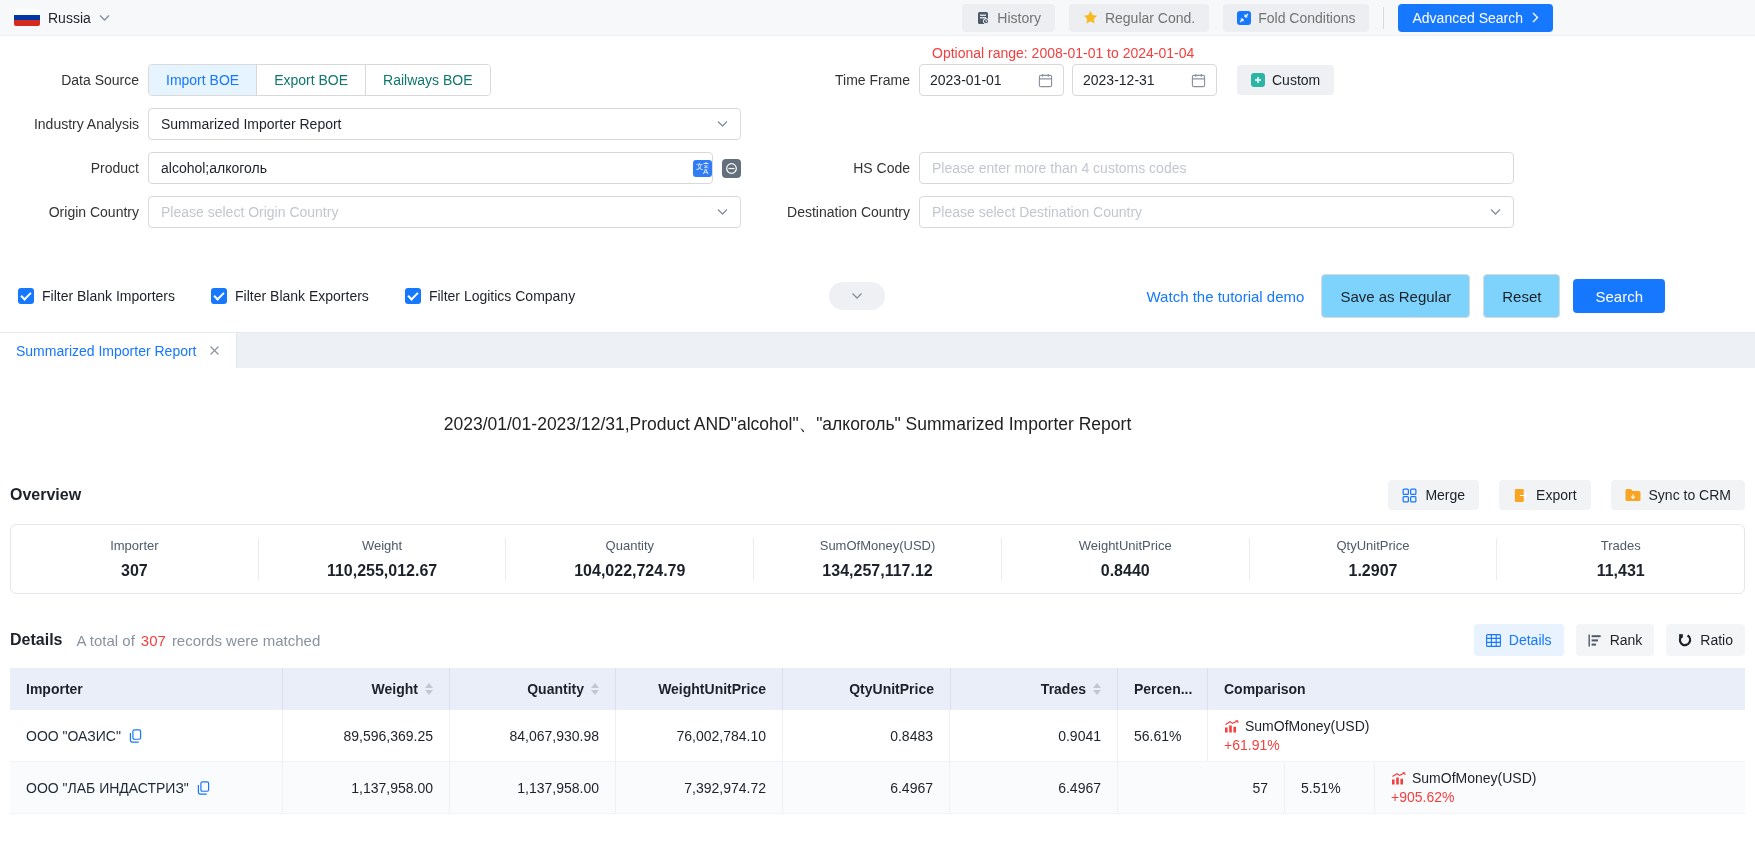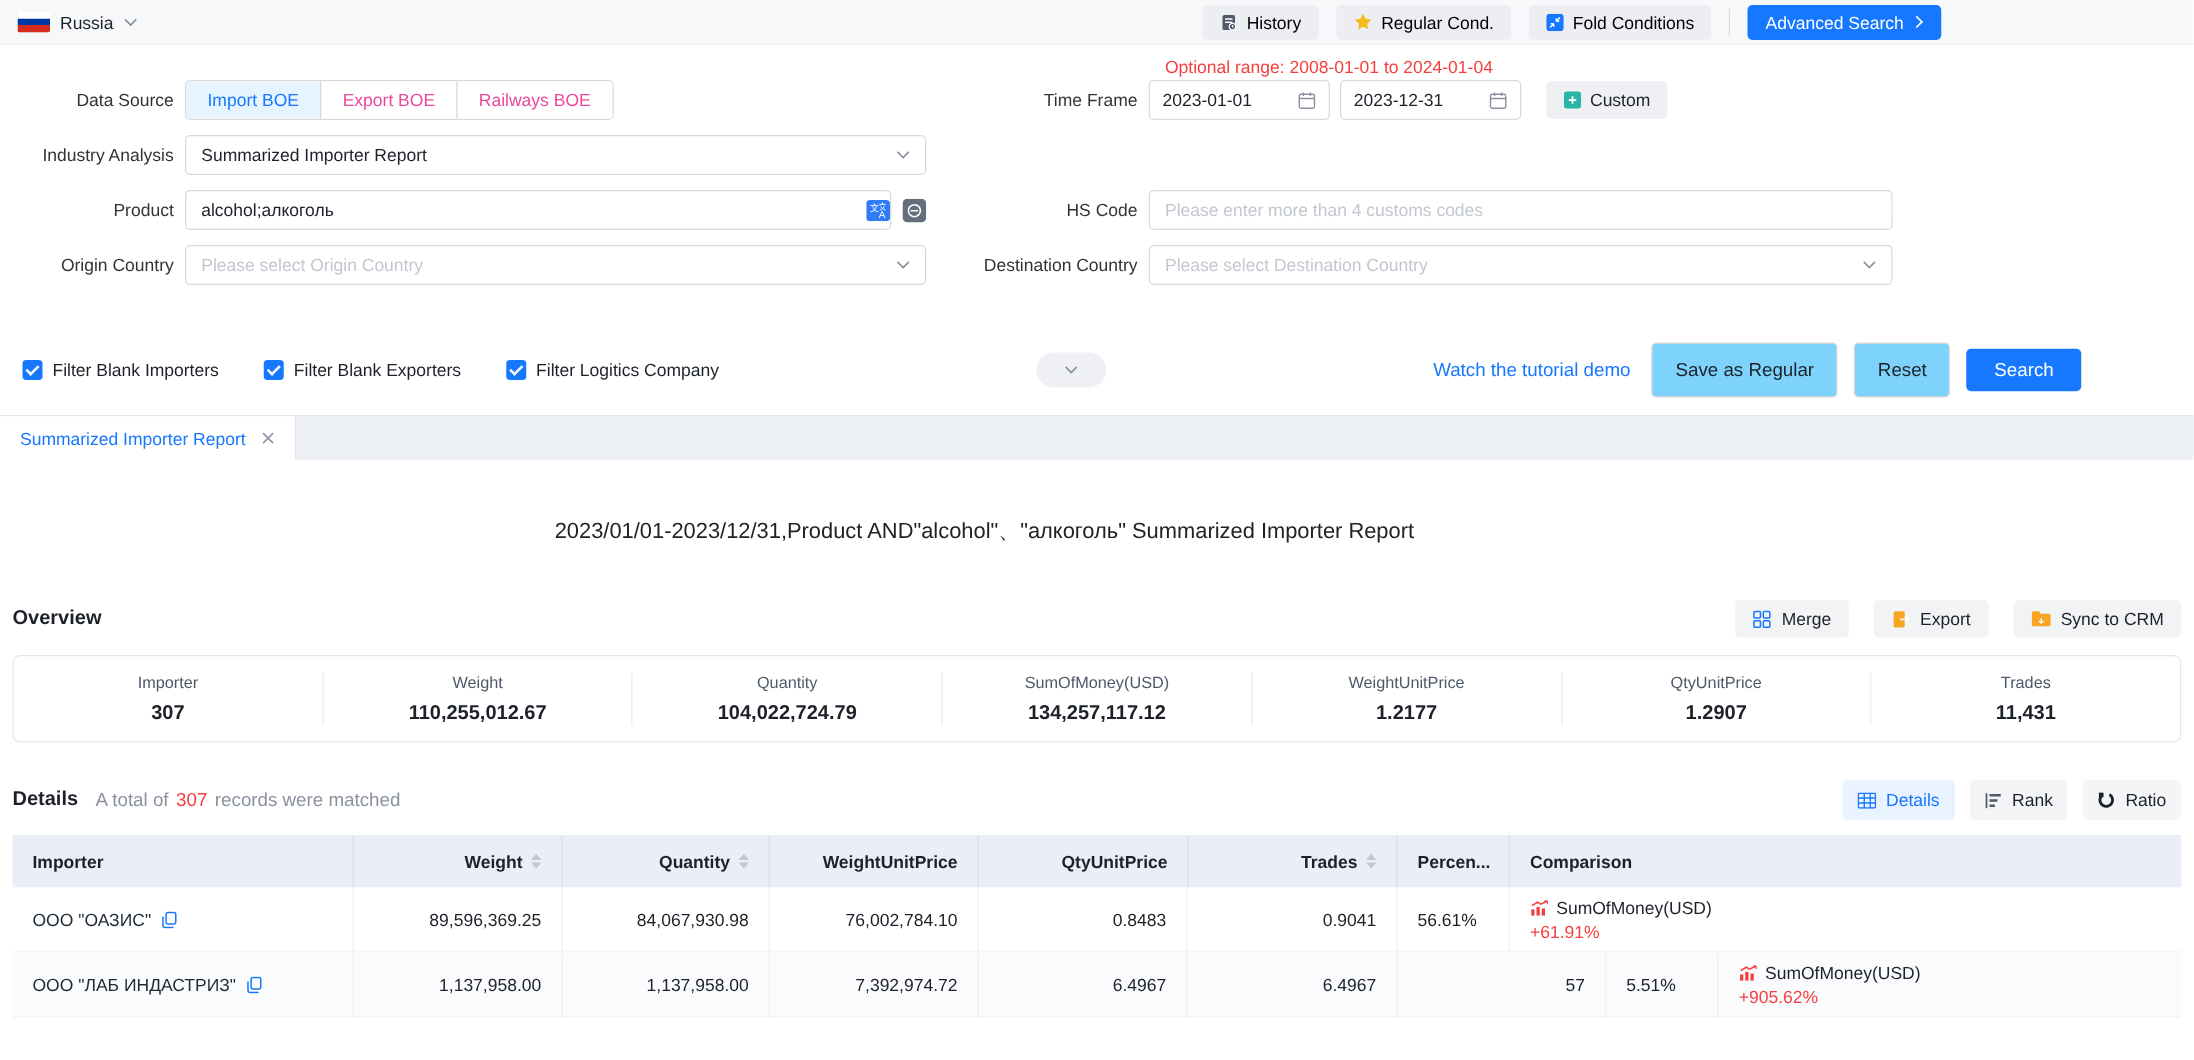--- a/index.html
+++ b/index.html
@@ -10,36 +10,36 @@
 
   
   .topbar { height:36px; background:#f7f8fa; border-bottom:1px solid #f0f1f4;
     display:flex; align-items:center; padding:0 202px 0 14px; }
   .country { display:flex; align-items:center; gap:8px; font-size:14px; cursor:pointer; }
   .flag { width:26px; height:17px; border-radius:2px; overflow:hidden; display:flex;
     flex-direction:column; box-shadow:inset 0 0 0 1px #e3e5e9; }
   .flag i { flex:1; } .f1{background:#fff;} .f2{background:#0039a6;} .f3{background:#d52b1e;}
   .topbar-right { margin-left:auto; display:flex; align-items:center; gap:14px; }
   .tb-btn { display:flex; align-items:center; gap:7px; background:#eceef2; border:none;
-    border-radius:4px; height:28px; padding:0 14px; font-size:14px; color:#000000; }
+    border-radius:4px; height:28px; padding:0 14px; font-size:14px; color:#737373; }
   .vdiv { width:1px; height:22px; background:#d8dbe0; }
   .adv-btn { display:flex; align-items:center; gap:9px; background:#1677ff; color:#fff;
     border:none; border-radius:4px; height:28px; padding:0 14px; font-size:14px; }
 
   
   .panel { position:relative; padding:28px 0 14px 0; }
   .opt-range { position:absolute; top:9px; left:932px; color:#f53f3f; font-size:14px; }
   .frow { display:flex; align-items:center; margin-bottom:12px; }
   .lbl  { width:148px; text-align:right; padding-right:9px; font-size:14px; color:#333; flex:none; }
   .lbl-r{ width:178px; text-align:right; padding-right:9px; font-size:14px; color:#333; flex:none; }
   .fleft { width:593px; flex:none; display:flex; align-items:center; }
   .fright{ width:595px; flex:none; display:flex; align-items:center; }
 
   .seg { display:inline-flex; border:1px solid #d9d9d9; border-radius:4px; overflow:hidden; height:32px; }
-  .seg-item { padding:0 17px; display:flex; align-items:center; font-size:14px; color:#ec4899;
+  .seg-item { padding:0 17px; display:flex; align-items:center; font-size:14px; color:#0f766e;
     background:#fff; border-left:1px solid #d9d9d9; cursor:pointer; }
   .seg-item:first-child { border-left:none; }
   .seg-item.active { background:#e6f4ff; color:#1677ff; }
 
   .dinput { width:145px; height:32px; border:1px solid #d9d9d9; border-radius:4px; background:#fff;
     display:flex; align-items:center; gap:6px; padding:0 10px; margin-right:8px; }
   .dinput input { border:none; outline:none; flex:1; min-width:0; font-size:14px; color:#1d2129; background:transparent; }
   .custom-btn { margin-left:12px; height:30px; display:flex; align-items:center; gap:7px;
     background:#eef0f4; border:none; border-radius:4px; padding:0 14px; font-size:14px; color:#1d2129; }
 
@@ -344,21 +344,21 @@
     <div class="stat">
       <div class="sl">Quantity</div>
       <div class="sv">104,022,724.79</div>
     </div>
     <div class="stat">
       <div class="sl">SumOfMoney(USD)</div>
       <div class="sv">134,257,117.12</div>
     </div>
     <div class="stat">
       <div class="sl">WeightUnitPrice</div>
-      <div class="sv">1.2177</div>
+      <div class="sv">0.8440</div>
     </div>
     <div class="stat">
       <div class="sl">QtyUnitPrice</div>
       <div class="sv">1.2907</div>
     </div>
     <div class="stat">
       <div class="sl">Trades</div>
       <div class="sv">11,431</div>
     </div>
   </div>

